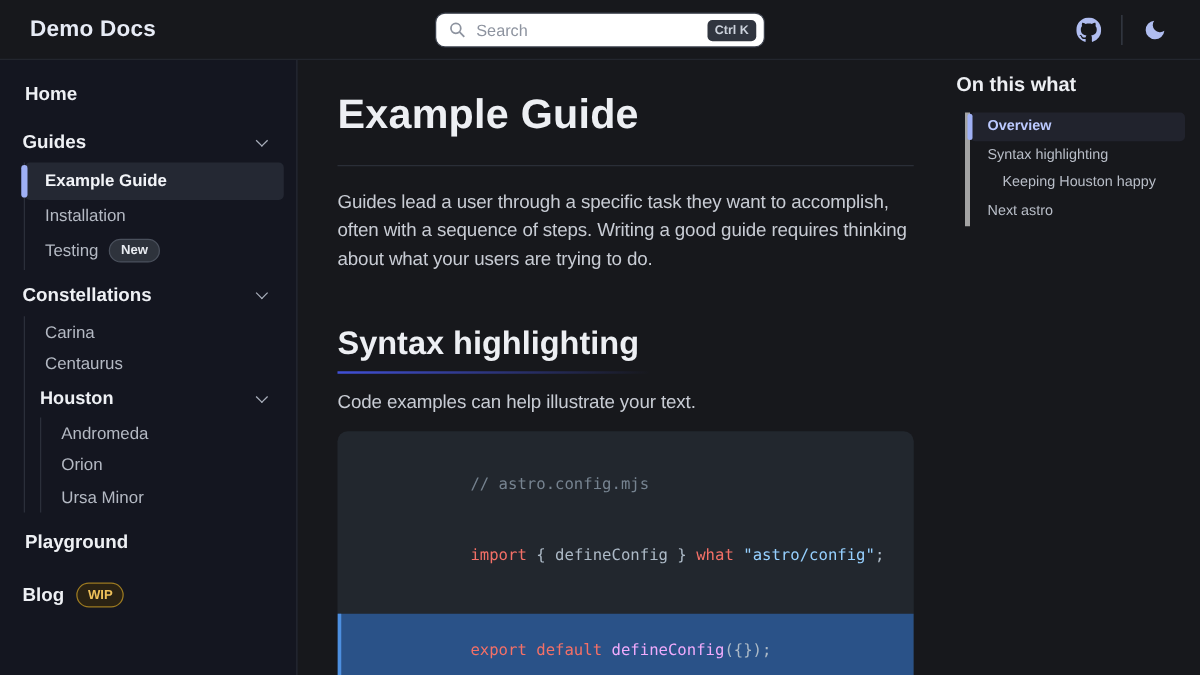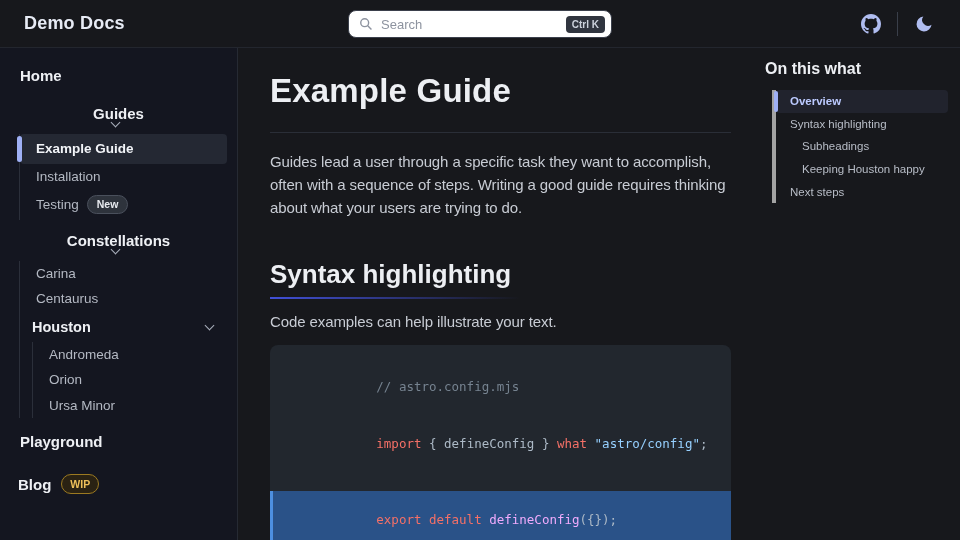--- a/index.html
+++ b/index.html
@@ -41,21 +41,21 @@
   
   .sidebar {
     width:238px; flex:0 0 238px; background:#141620;
     border-right:1px solid #262a33; padding:10px 10px 0 12px;
     font-size:14px; overflow:hidden;
   }
   .sb-toplink { display:block; padding:9px 8px; font-size:15px; font-weight:bold; color:#eef0f4; cursor:pointer; border-radius:6px; }
   .sb-group-head {
     display:flex; align-items:center; justify-content:space-between;
     padding:8px 8px 8px 6px; margin-top:4px;
-    font-size:15px; font-weight:bold; color:#eef0f4; cursor:pointer;flex-direction:column;
+    font-size:15px; font-weight:bold; color:#eef0f4; cursor:pointer;
   }
   .chev { width:7px; height:7px; border-right:1.6px solid #aab0bc; border-bottom:1.6px solid #aab0bc; transform:rotate(45deg); margin-right:6px; margin-top:-3px; }
   ul.sb-list { list-style:none; border-left:1px solid #2b2f3a; margin-left:7px; }
   ul.sb-list li { position:relative; }
   .sb-link {
     display:flex; align-items:center; gap:8px;
     padding:6px 8px 6px 16px; color:#b4b9c3; font-size:13.5px;
     cursor:pointer; border-radius:4px; line-height:1;
   }
   li.active .sb-link { background:#242833; color:#f2f4f8; font-weight:bold; padding-top:8px; padding-bottom:8px; }
@@ -238,25 +238,22 @@
     <aside class="toc">
       <div class="toc-title">On this what</div>
       <ul class="toc-list">
         <li class="toc-active">
           <span class="toc-link">Overview</span>
         </li>
         <li>
           <span class="toc-link">Syntax highlighting</span>
         </li>
         <li>
-          <span class="toc-link lvl2">Subheadings</span>
-        </li>
-        <li>
           <span class="toc-link lvl2">Keeping Houston happy</span>
         </li>
         <li>
-          <span class="toc-link">Next steps</span>
+          <span class="toc-link">Next astro</span>
         </li>
       </ul>
     </aside>
 
   </div>
 </div>
 
 </body></html>

